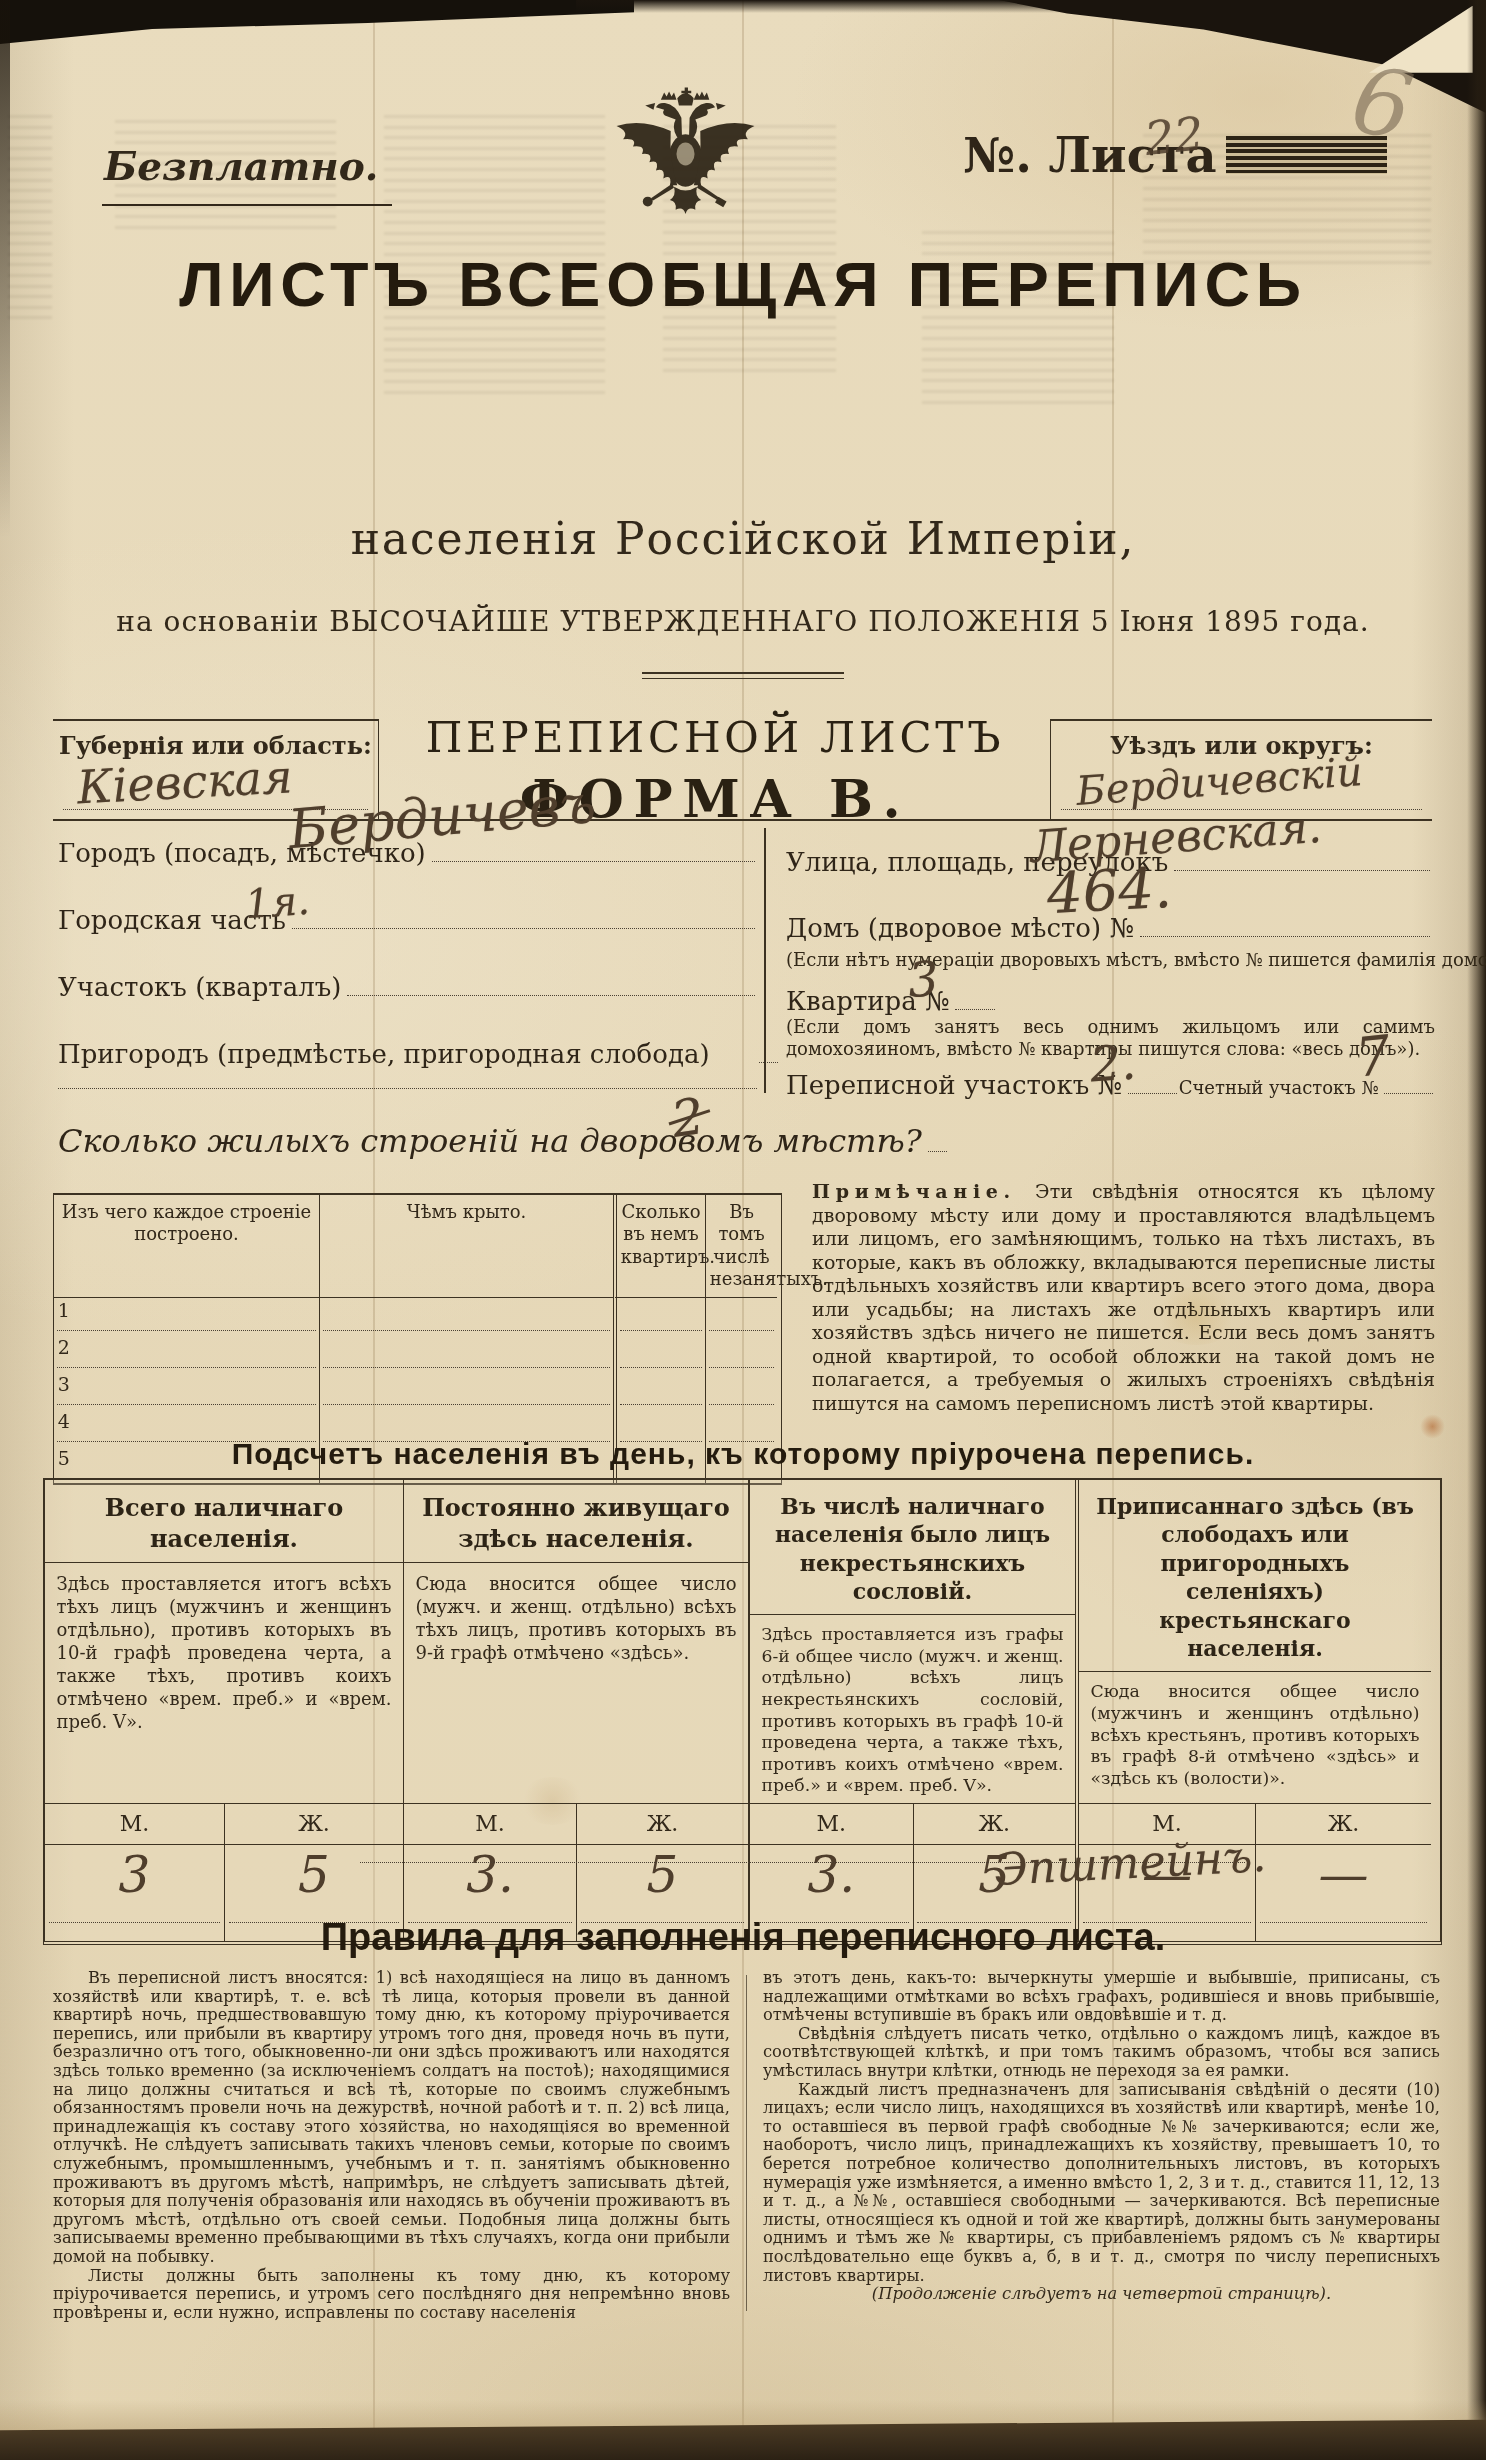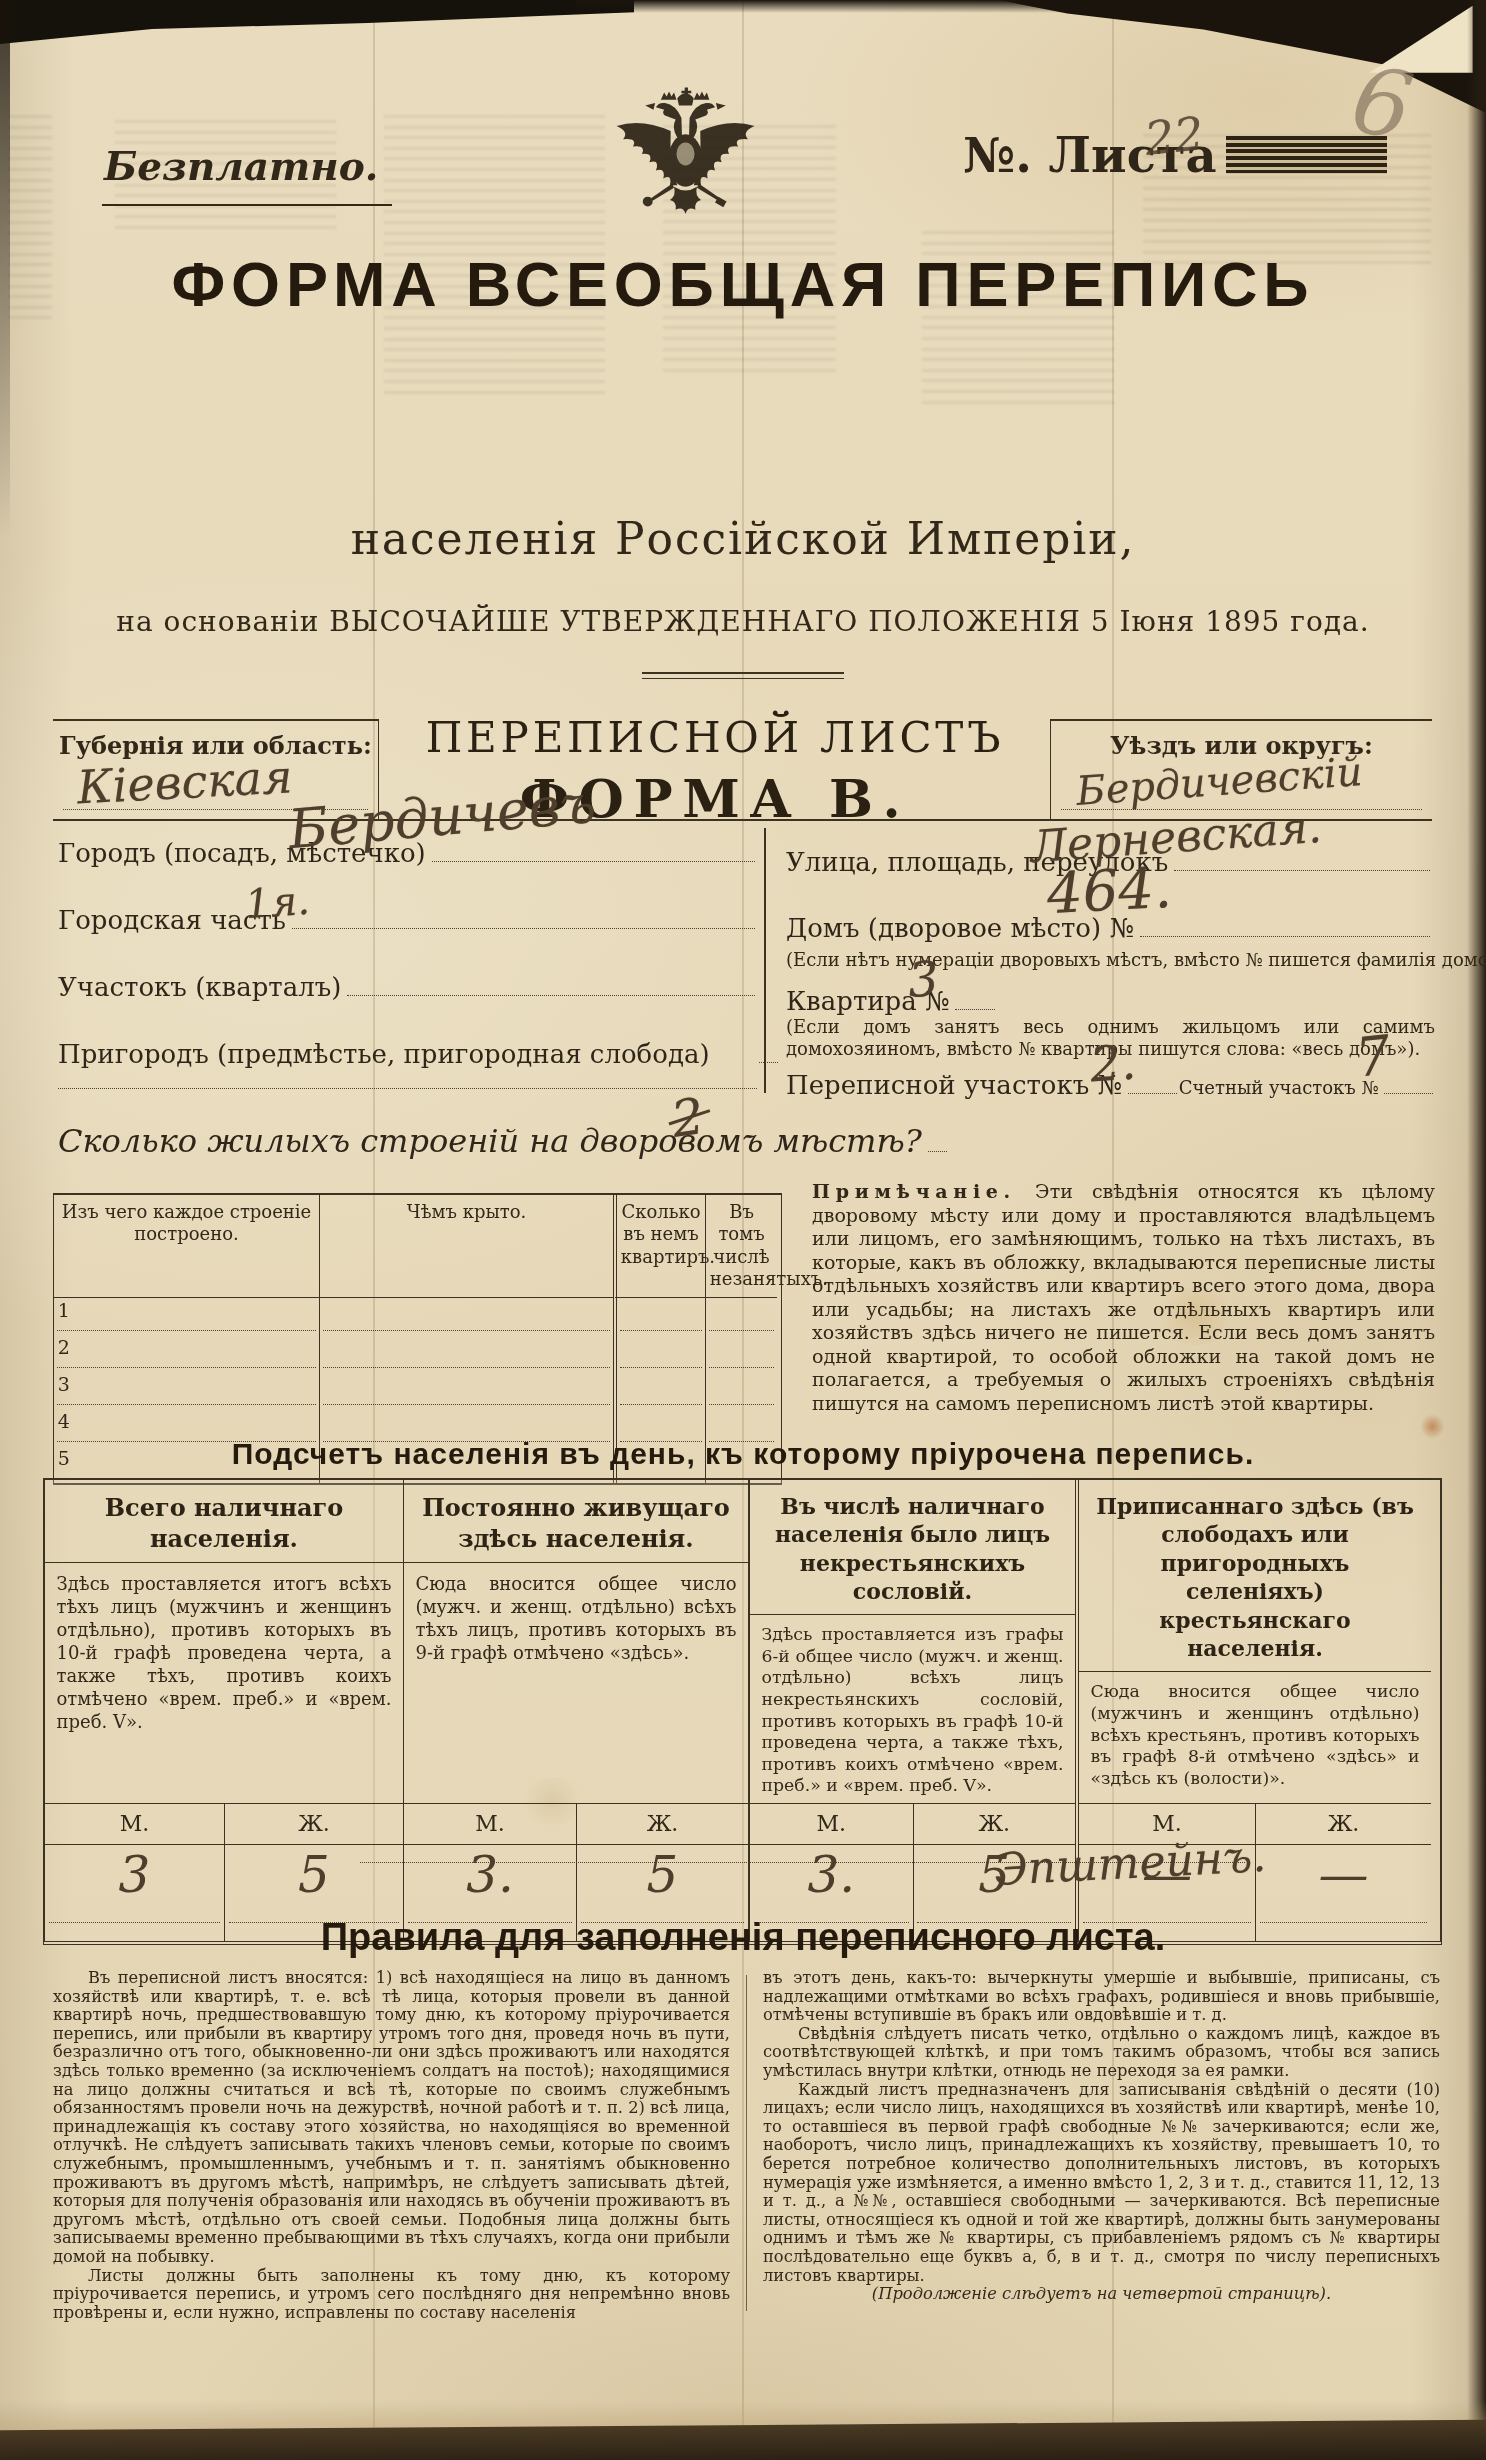--- a/index.html
+++ b/index.html
@@ -114,21 +114,21 @@
     </g>
   </svg>
 
   <div class="row" style="left:963px;top:127px;">
     <span class="ser lbl" style="font-size:48px;font-weight:bold;">№. Листа</span>
     <span style="display:inline-block;width:161px;height:38px;margin-left:9.6px;background:repeating-linear-gradient(#2c2315 0 3.8px,#cdbd97 3.8px 6.7px);align-self:center;"></span>
   </div>
   <div class="hw" style="left:1145px;top:113px;font-size:46px;transform:rotate(-6deg);opacity:.85;">22</div>
   <div class="abs" style="left:1353px;top:50px;font-size:92px;color:rgba(118,102,80,.6);transform:rotate(10deg);font-family:'DejaVu Serif',serif;font-style:italic;">6</div>
 
-  <div class="abs sans" style="left:0;top:248px;width:1486px;text-align:center;font-size:63px;font-weight:bold;letter-spacing:5.8px;color:#241b0e;">ФОРМА ВСЕОБЩАЯ ПЕРЕПИСЬ</div>
+  <div class="abs sans" style="left:0;top:248px;width:1486px;text-align:center;font-size:63px;font-weight:bold;letter-spacing:5.8px;color:#241b0e;">ЛИСТЪ ВСЕОБЩАЯ ПЕРЕПИСЬ</div>
   <div class="abs ser" style="left:0;top:513px;width:1486px;text-align:center;font-size:44px;letter-spacing:1.9px;">населенія Россійской Имперіи,</div>
   <div class="abs ser" style="left:0;top:605px;width:1486px;text-align:center;font-size:28px;letter-spacing:1px;">на основаніи ВЫСОЧАЙШЕ УТВЕРЖДЕННАГО ПОЛОЖЕНІЯ 5 Іюня 1895 года.</div>
   <div class="abs" style="left:642px;top:672px;width:202px;height:3.8px;border-top:2.9px solid #3c3222;border-bottom:1.9px solid #3c3222;"></div>
 
   <div class="abs" style="left:53px;top:719px;width:325px;height:100px;border-top:2.9px solid #3c3222;border-right:1.9px solid #3c3222;">
     <div class="ser" style="text-align:center;font-size:24px;font-weight:bold;margin-top:9.6px;">Губернія или область:</div>
     <div style="position:absolute;left:9.6px;right:9.6px;bottom:11.5px;border-bottom:1.9px dotted #4a4033;"></div>
   </div>
   <div class="hw" style="left:77px;top:759px;font-size:46px;transform:rotate(-3deg);">Кіевская</div>
 

